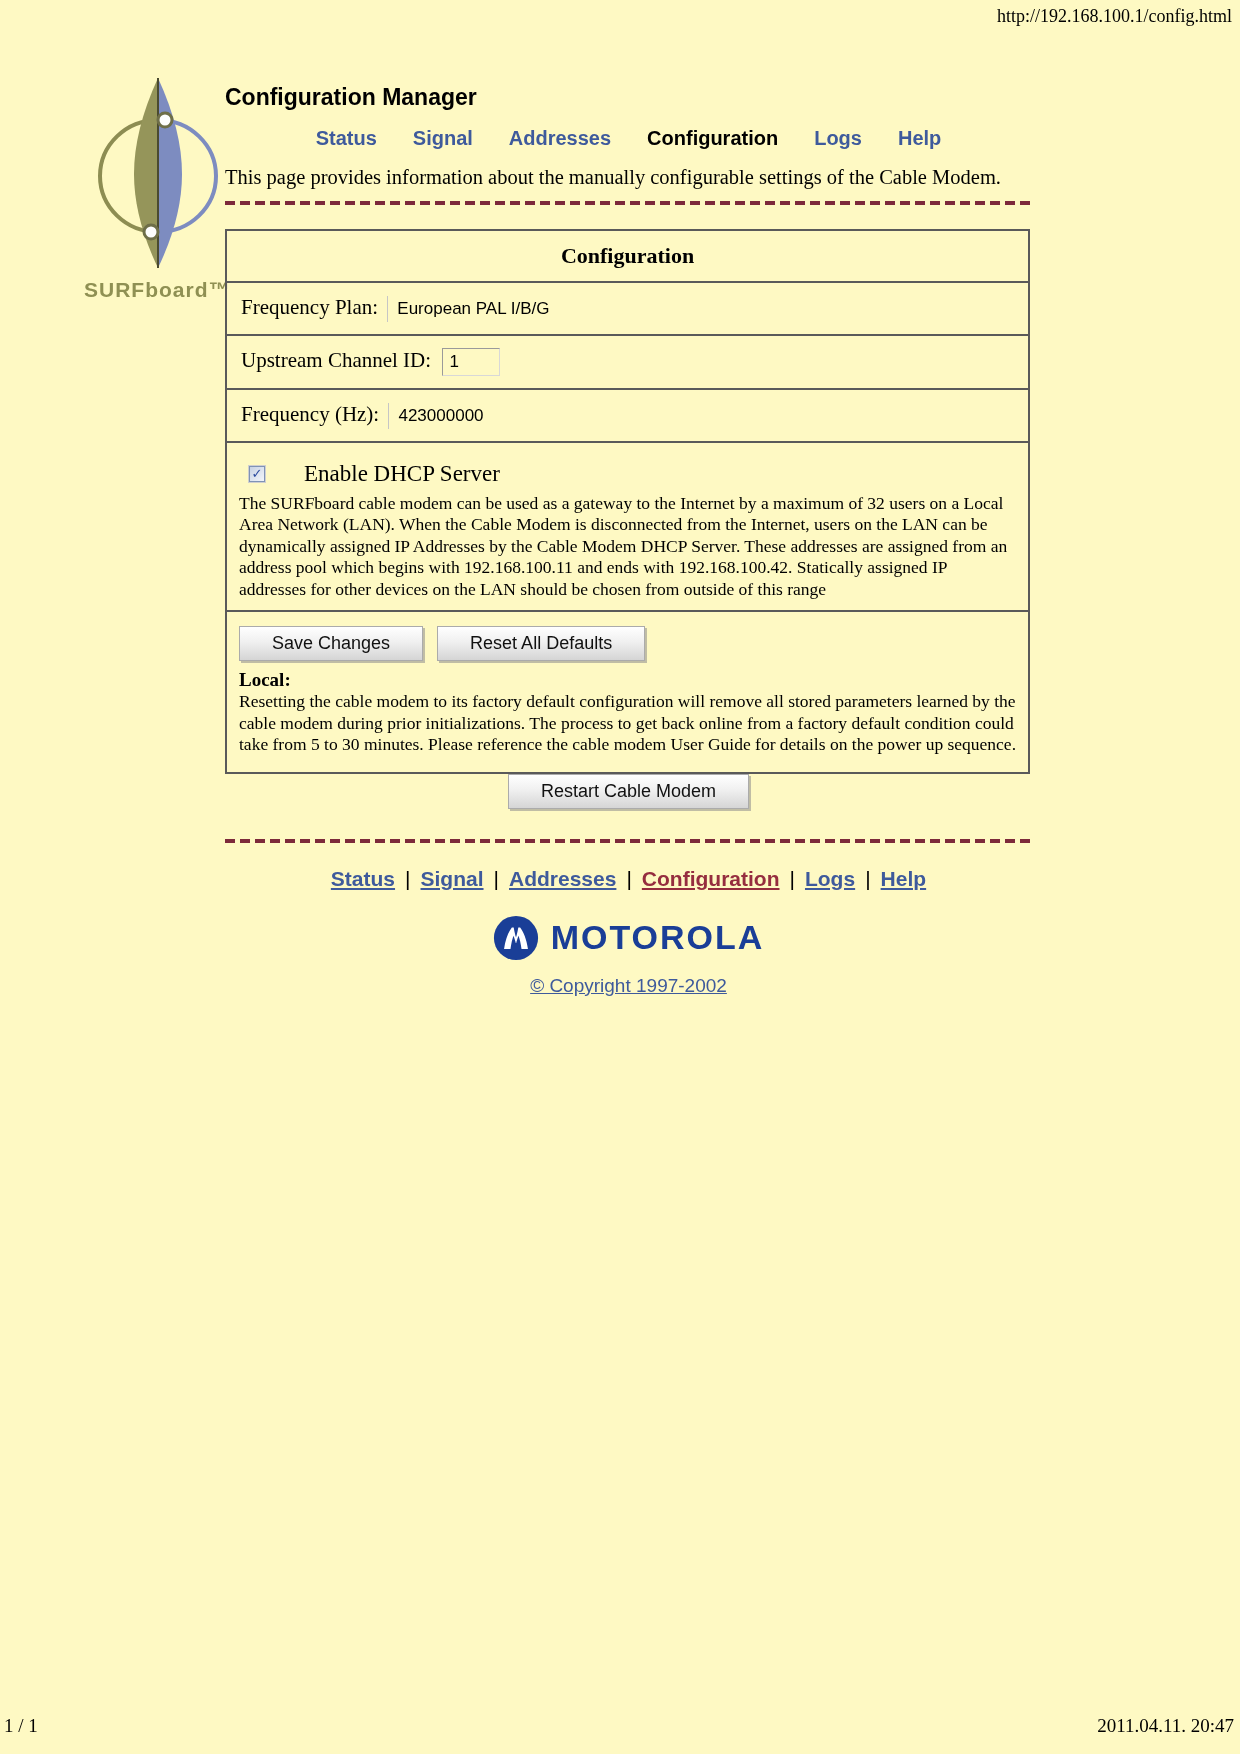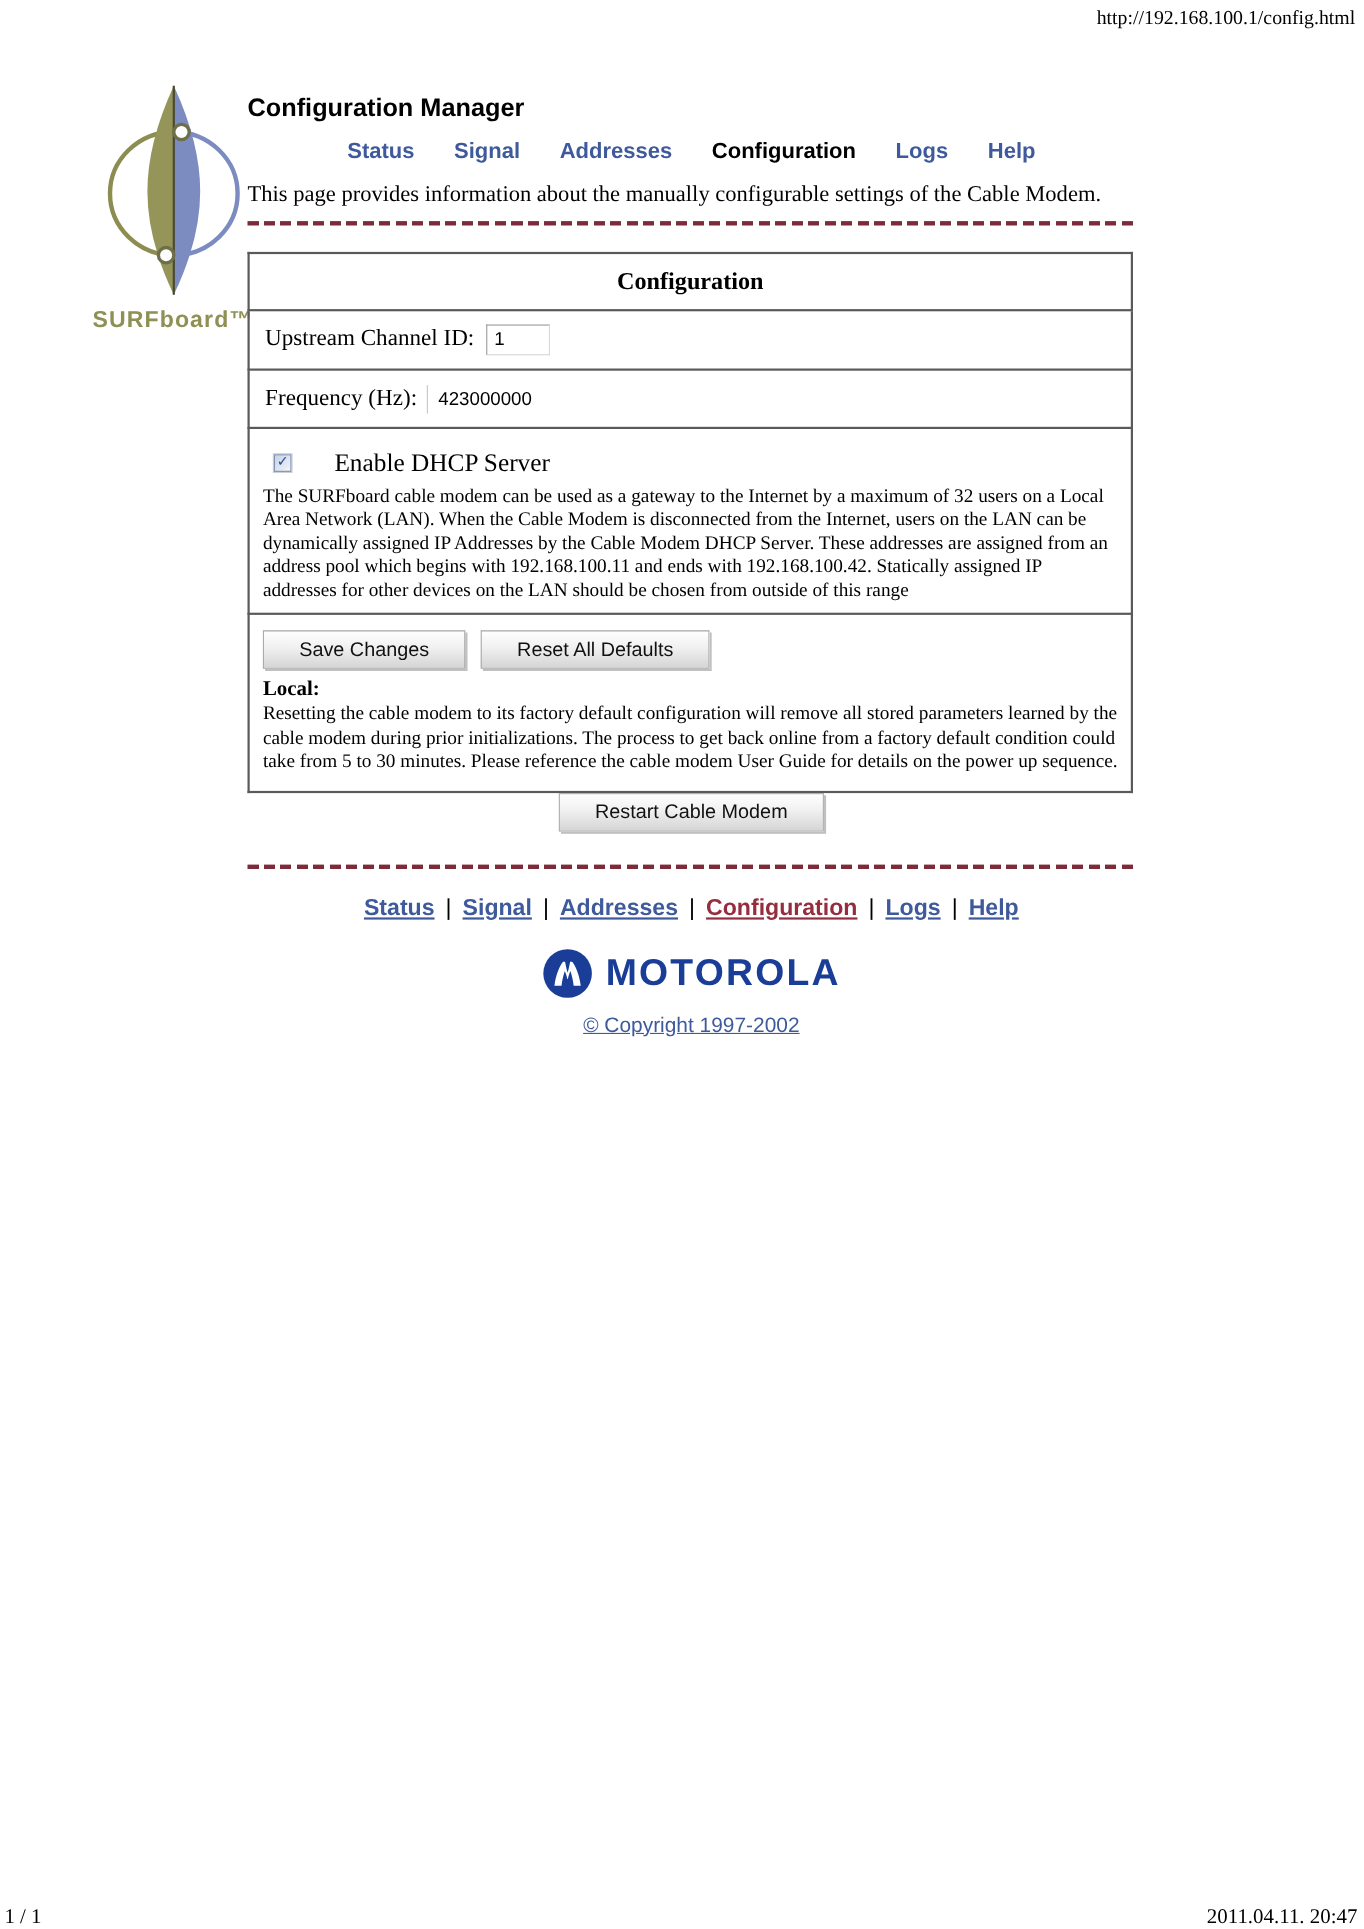--- a/index.html
+++ b/index.html
@@ -2,21 +2,21 @@
 <html><head>
 <meta charset="utf-8">
 <style>
   * { margin: 0; padding: 0; box-sizing: border-box; }
   html, body { background: #e8e8e8; }
   .page {
     position: relative;
     width: 1240px;
     height: 1754px;
     margin: 0 auto;
-    background: #ffffff;
+    background: #fef9c3;
     font-family: "Liberation Serif", serif;
     color: #000;
     overflow: hidden;
   }
   .url-header {
     position: absolute;
     top: 6px;
     right: 8px;
     font-size: 18px;
     font-family: "Liberation Serif", serif;
@@ -184,21 +184,21 @@
     font-size: 19px;
     color: #3e5a9c;
     text-decoration: underline;
     cursor: pointer;
   }
   
   .print-footer {
     position: absolute;
     left: 4px;
     right: 6px;
-    bottom: 0;
+    bottom: 17px;
     display: flex;
     justify-content: space-between;
     font-size: 19px;
     font-family: "Liberation Serif", serif;
   }
 </style>
 </head>
 <body>
 
 <div class="page">
@@ -235,20 +235,26 @@
 
     <div class="dashed-rule"></div>
 
     <table class="config-table">
       <tbody>
           <tr>
         <th>Configuration</th>
       </tr>
       <tr>
         <td class="field-cell">
+          <span class="flabel">Frequency Plan:</span>
+          <span class="ctl-ghost">European PAL I/B/G</span>
+        </td>
+      </tr>
+      <tr>
+        <td class="field-cell">
           <span class="flabel">Upstream Channel ID:</span>
           <span class="ctl-box">1</span>
         </td>
       </tr>
       <tr>
         <td class="field-cell">
           <span class="flabel">Frequency (Hz):</span>
           <span class="ctl-ghost">423000000</span>
         </td>
       </tr>

